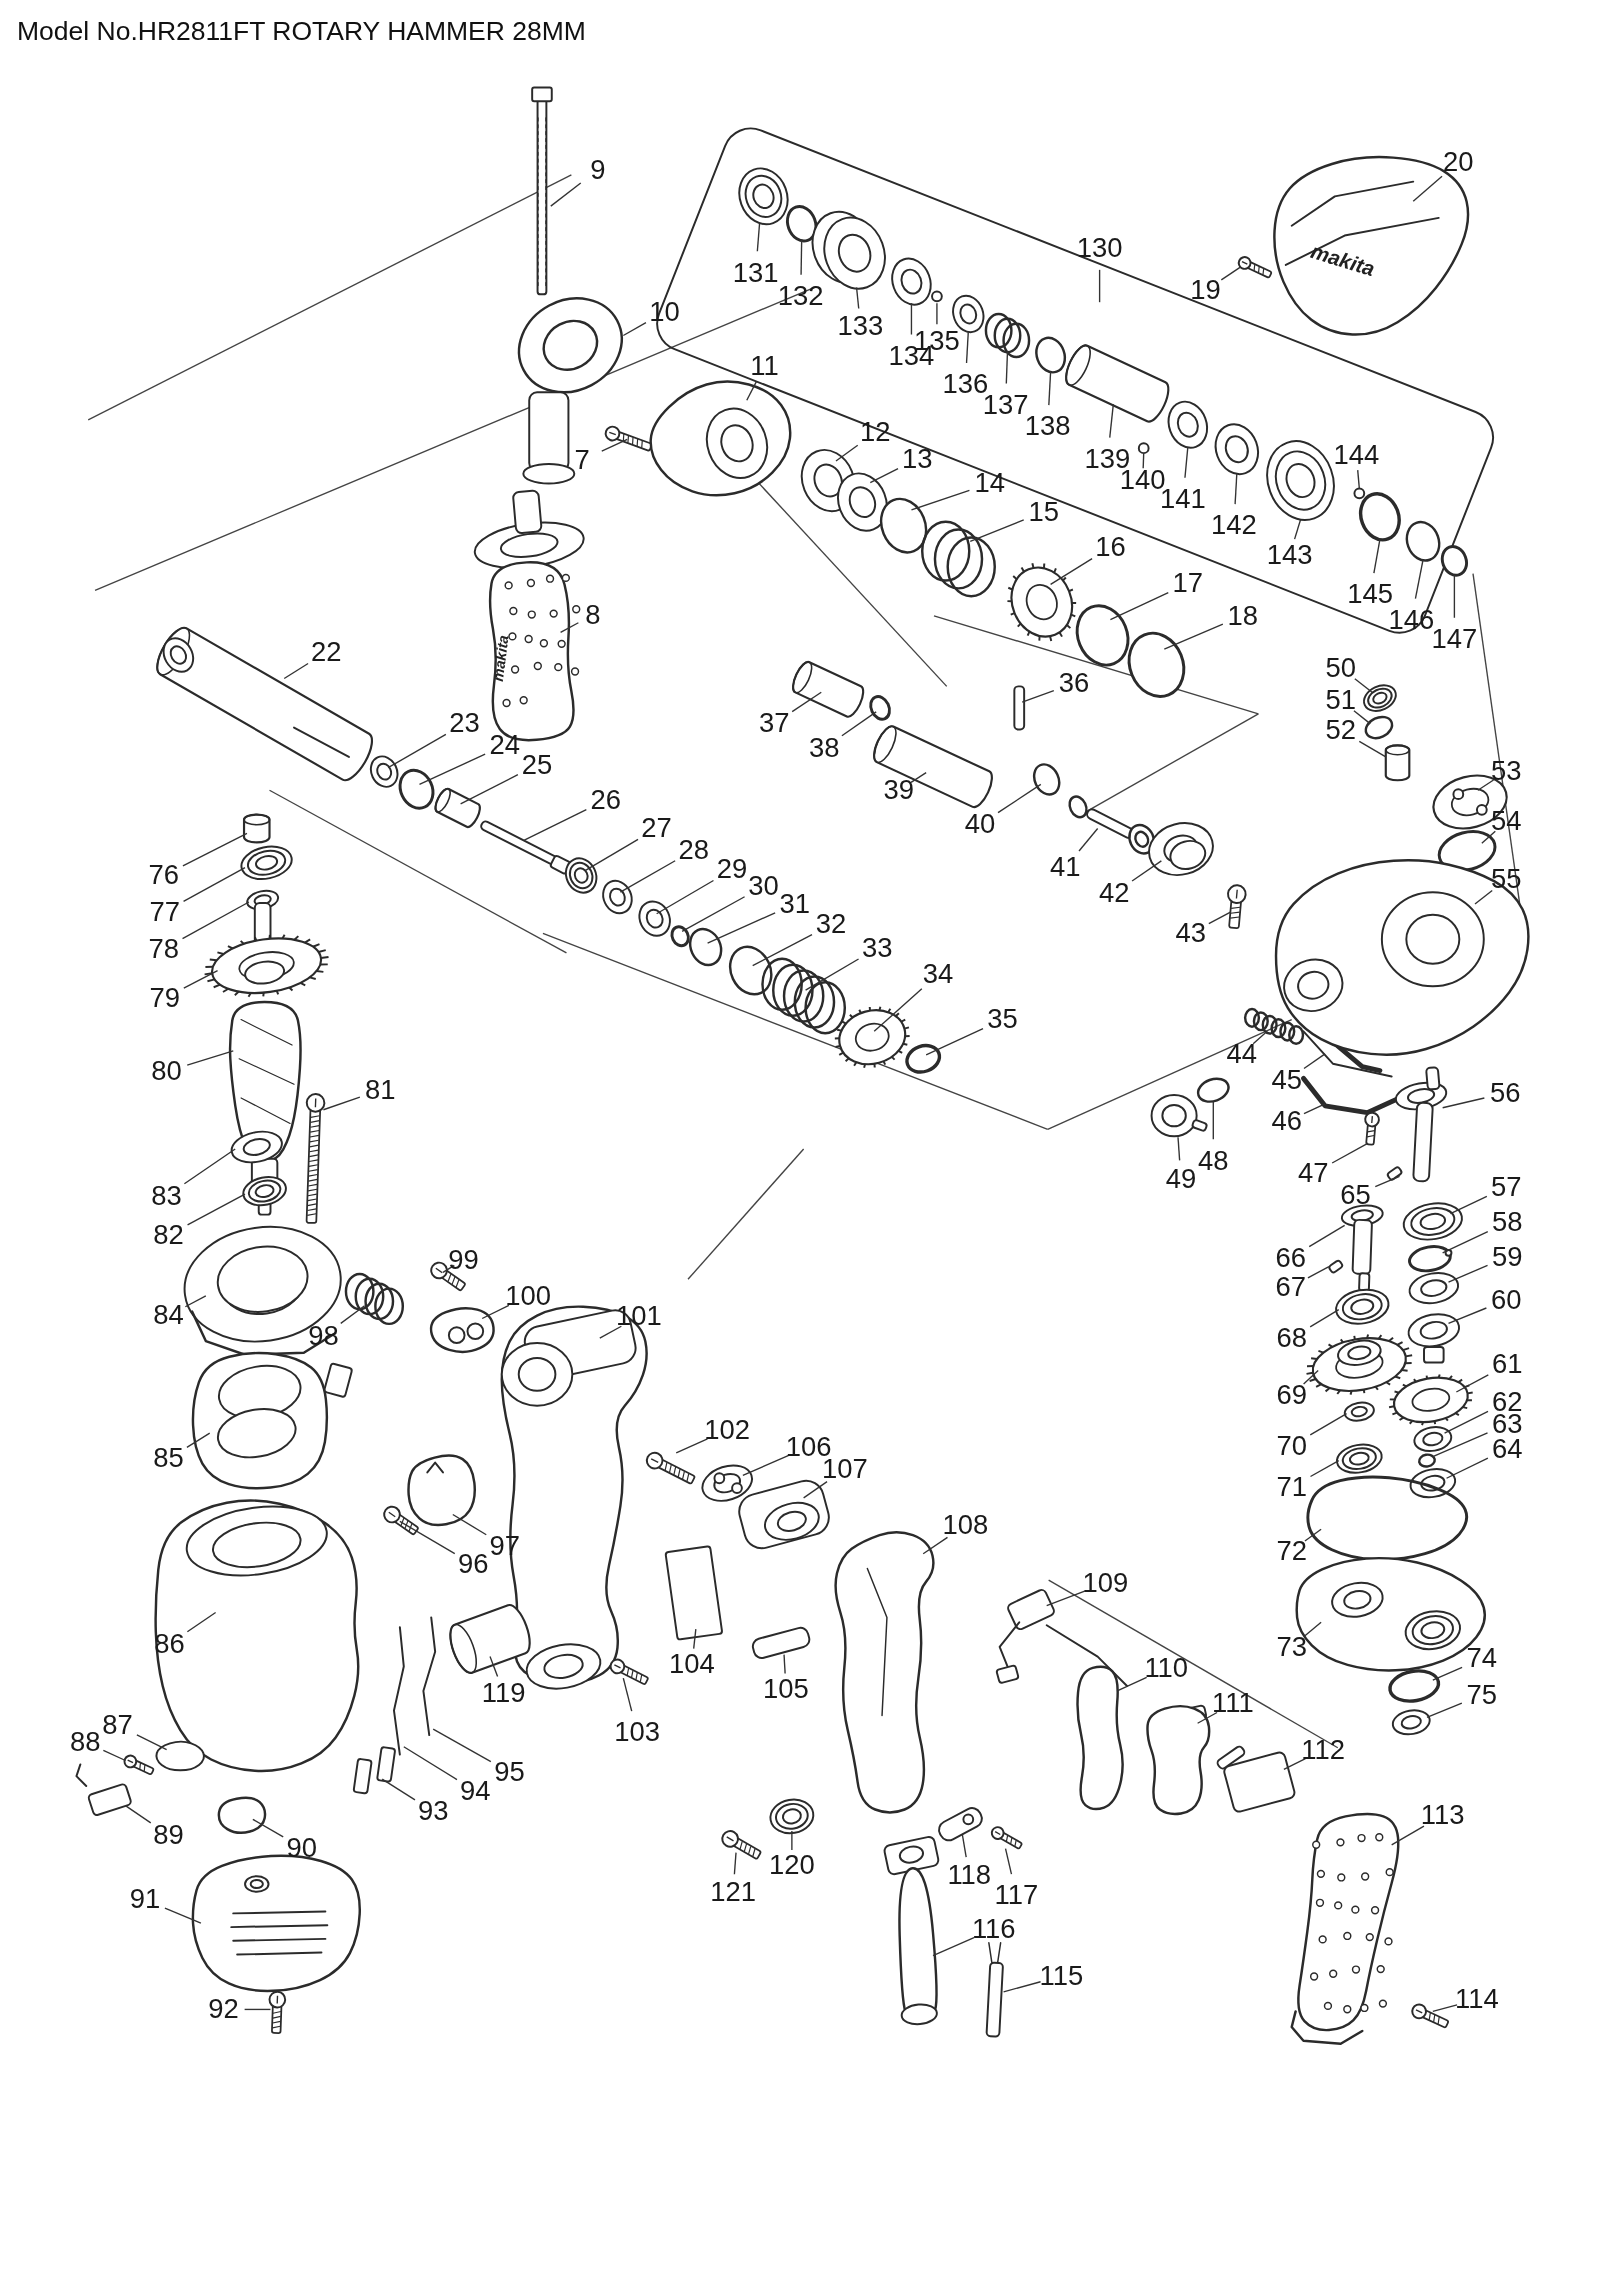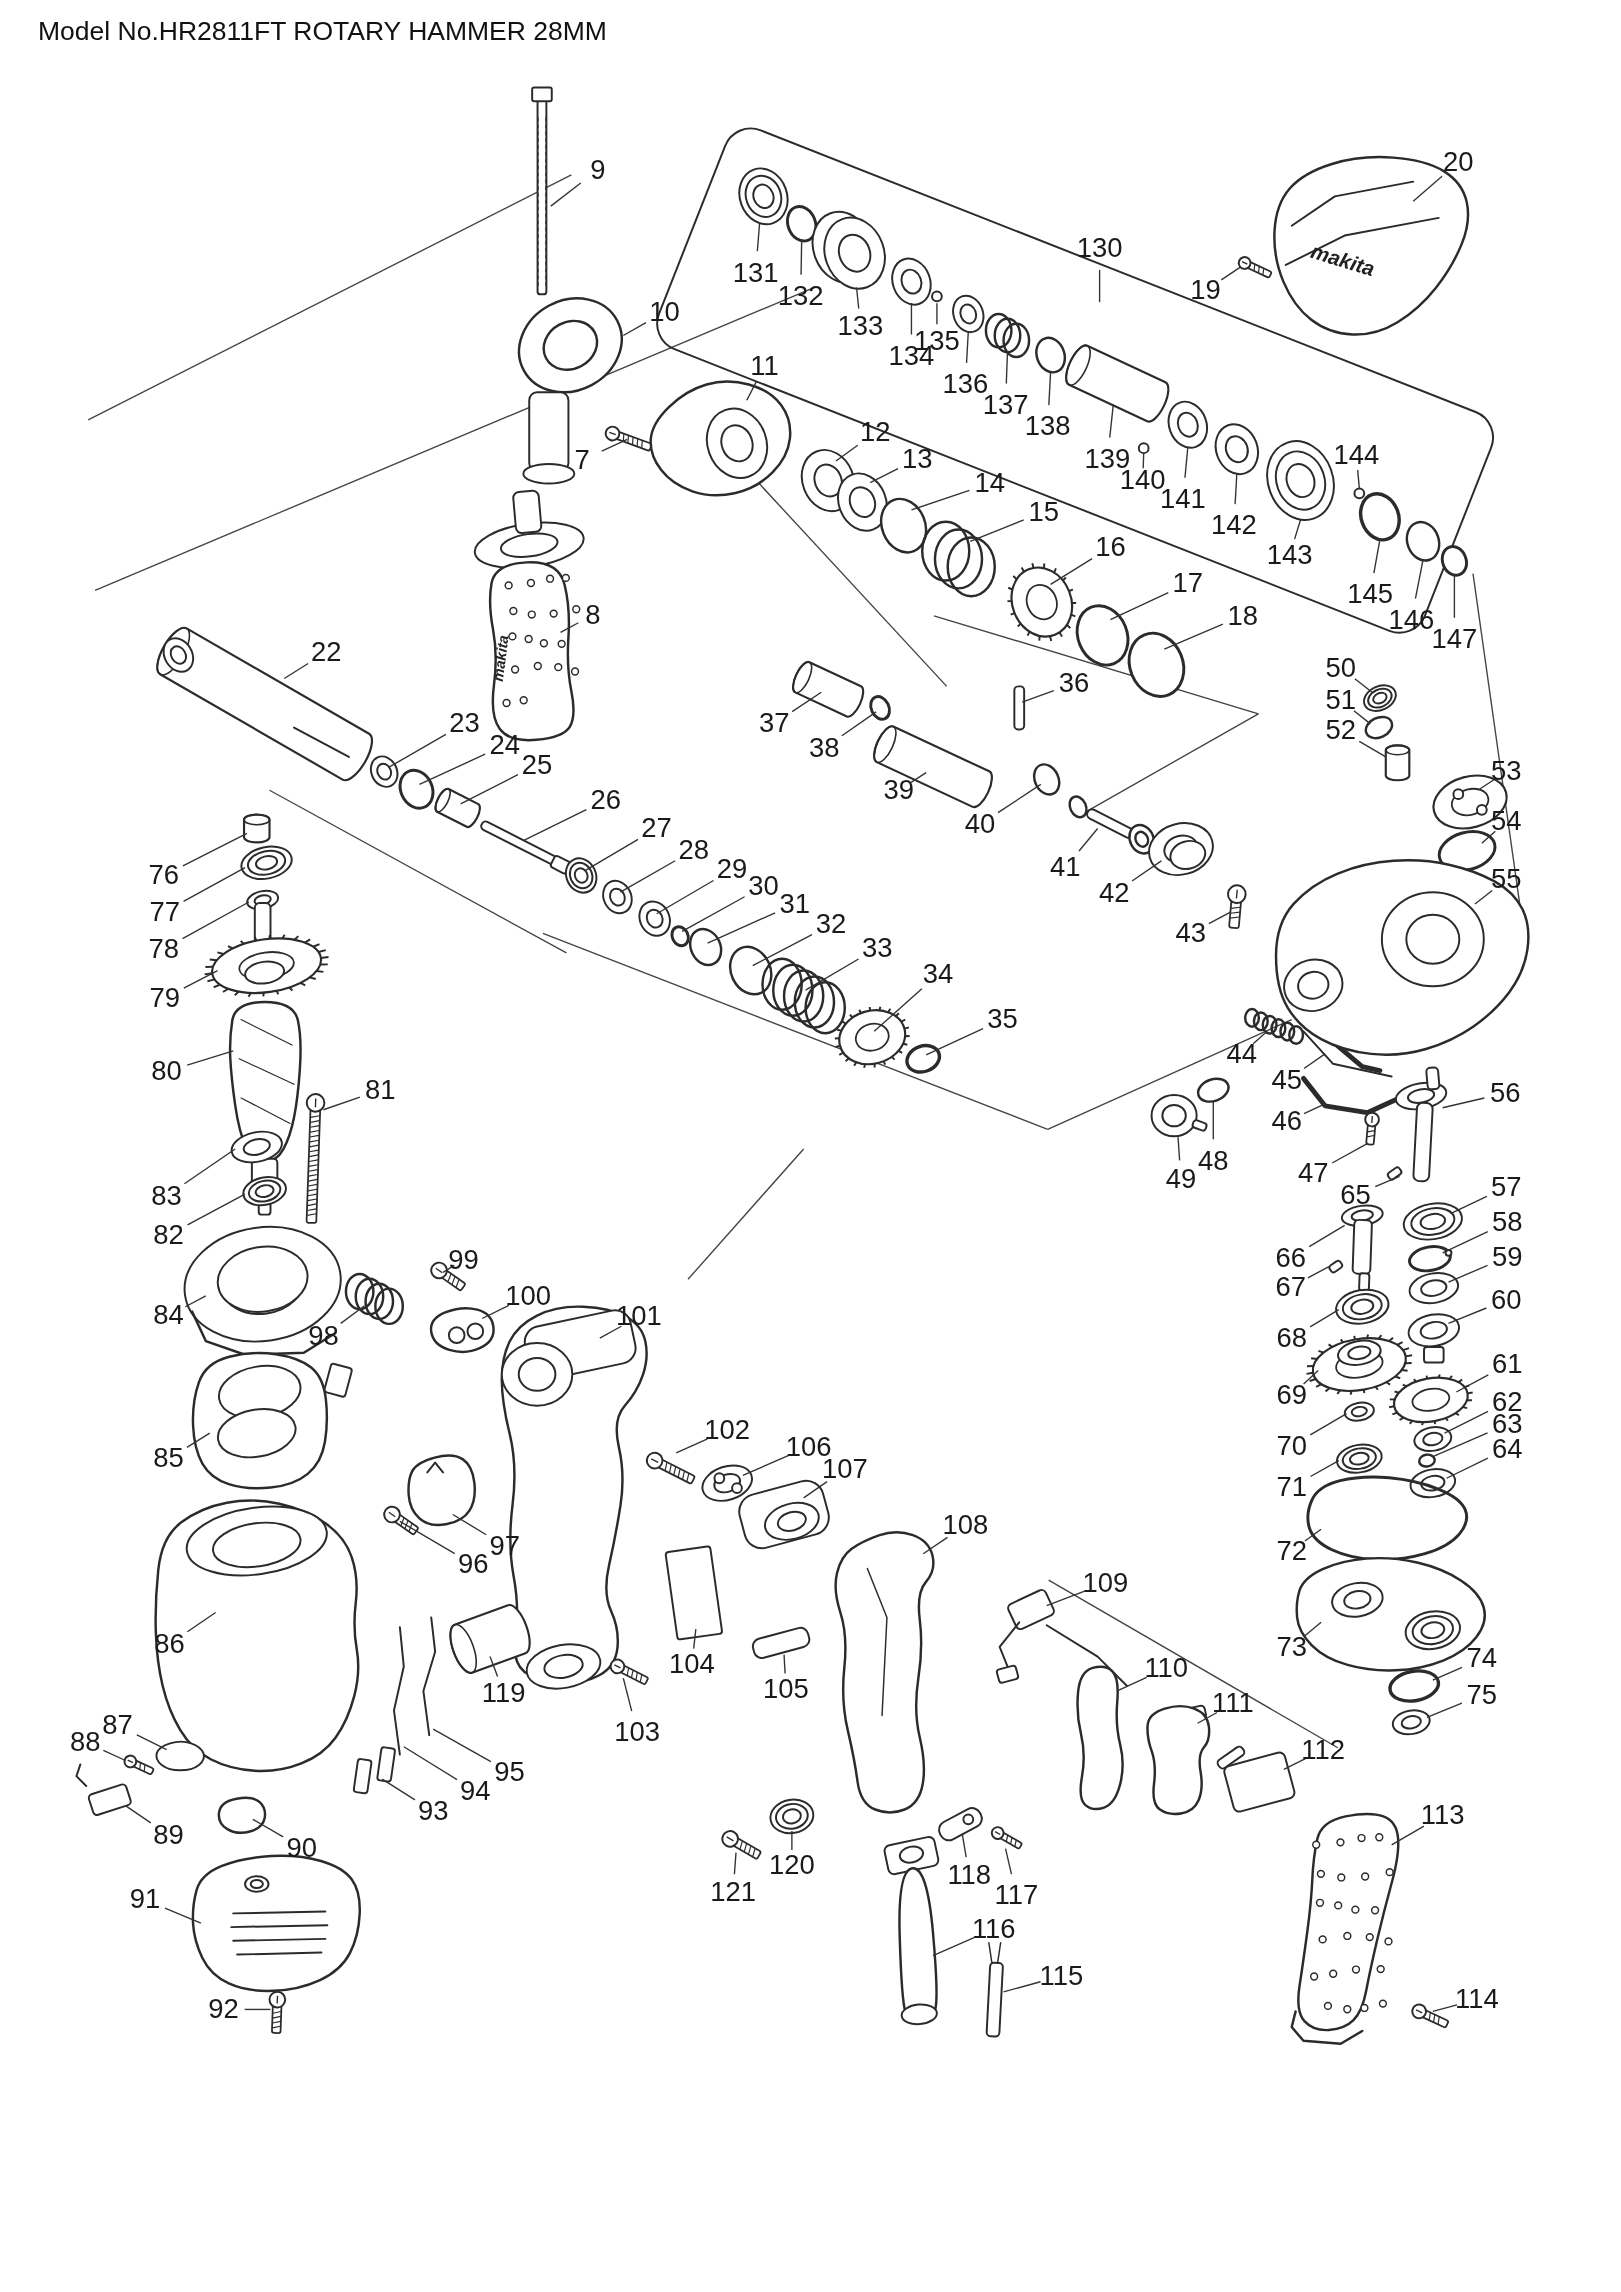--- a/index.html
+++ b/index.html
@@ -1,18 +1,18 @@
 <!DOCTYPE html>
 <html><head>
 <meta charset="utf-8">
 <style>
   html,body{margin:0;padding:0;background:#fff;}
   .page{position:relative;width:1621px;height:2293px;background:#fff;overflow:hidden;
         font-family:"Liberation Sans",sans-serif;}
-  .title{position:absolute;left:38px;top:15.7px;font-size:26.5px;color:#111;
+  .title{position:absolute;left:17px;top:15.7px;font-size:26.5px;color:#111;
          letter-spacing:0px;white-space:nowrap;}
   svg{position:absolute;left:0;top:0;}
   text.plbl{font-family:"Liberation Sans",sans-serif;font-size:28px;fill:#1a1a1a;}
   text.brand{font-family:"Liberation Sans",sans-serif;font-style:italic;font-weight:bold;fill:#222;}
 </style>
 </head>
 <body>
 
 <div class="page">
   <div class="title">Model No.HR2811FT ROTARY HAMMER 28MM</div>

